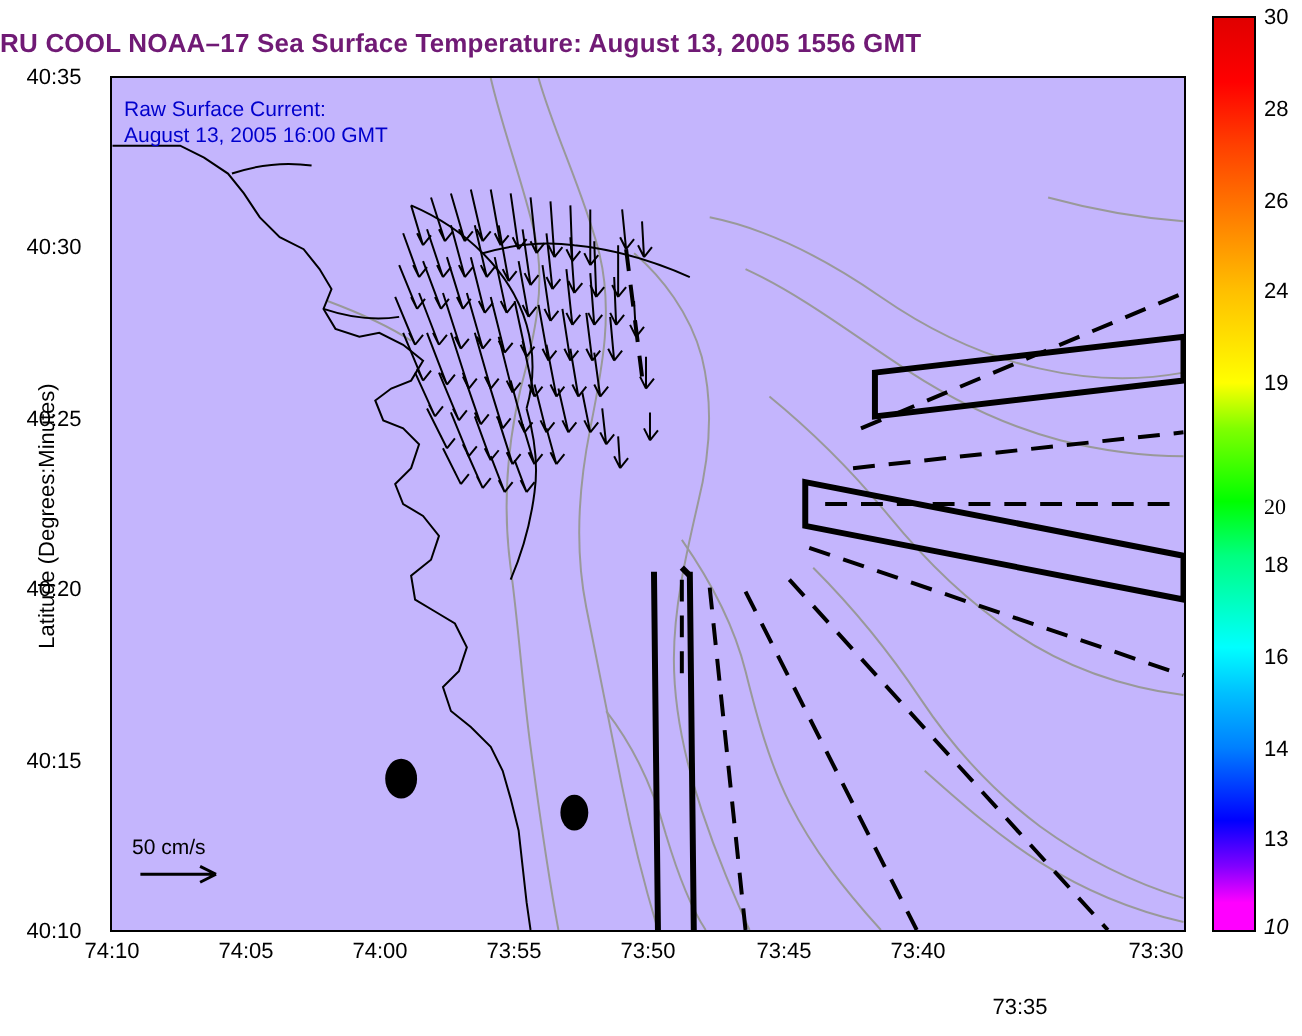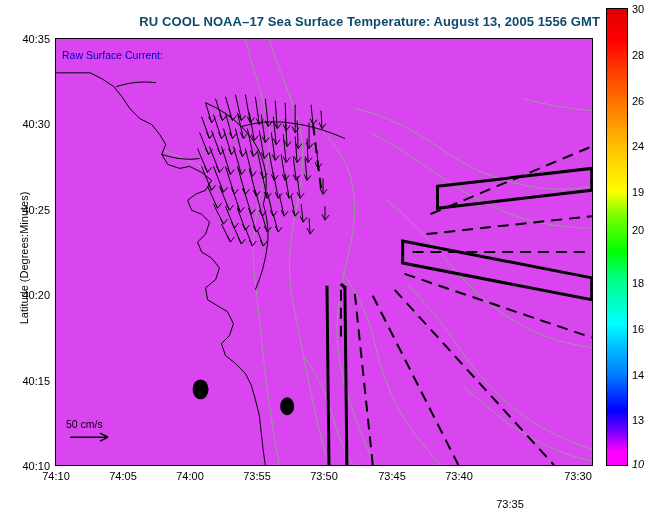--- a/index.html
+++ b/index.html
@@ -1,35 +1,35 @@
 <!DOCTYPE html>
 <html><head>
 <meta charset="utf-8">
 <style>
   html,body{margin:0;padding:0;background:#ffffff;}
   body{width:651px;height:518px;overflow:hidden;font-family:"Liberation Sans",sans-serif;}
   #root{position:relative;width:651px;height:518px;background:#ffffff;}
 
   .title{
-    position:absolute; left:0; top:14px; width:600px; text-align:right;
-    color:#0c4a6e; font-size:13px; font-weight:bold; letter-spacing:.1px;
+    position:absolute; left:0; top:14px; width:600px; text-align:left;
+    color:#701a75; font-size:13px; font-weight:bold; letter-spacing:.1px;
     font-family:"Liberation Sans",sans-serif;
   }
 
   
   .plot{
     position:absolute; left:55px; top:38px; width:538px; height:428px;
-    border:1px solid #000; background:#d946ef; box-sizing:border-box;
+    border:1px solid #000; background:#c4b5fd; box-sizing:border-box;
     overflow:hidden;
   }
   .plot-inner{position:absolute;left:0;top:0;width:100%;height:100%;}
 
   
   .ytick{
-    position:absolute; right:4px; text-align:right; font-size:11px; color:#000;
+    position:absolute; right:4px; text-align:center; font-size:11px; color:#000;
     width:46px; transform:translateY(-50%);
   }
   .xtick{
     position:absolute; top:470px; text-align:center; font-size:11px; color:#000;
     width:60px; transform:translateX(-50%);
   }
   .xlabel{
     position:absolute; left:55px; top:489px; width:538px; text-align:center;
     font-size:11px; color:#000;
   }
@@ -233,32 +233,33 @@
         </g>
       </g>
 
       <g stroke="#000000" stroke-width="1.5" fill="none">
         <path d="M14,400 L52,400 M52,400 l-8,-4 M52,400 l-8,4"></path>
       </g>
     </svg>
 
     <div class="annot" style="left:6px;top:10px;">
       <div>Raw Surface Current:</div>
+      <div>August 13, 2005 16:00 GMT</div>
     </div>
 
     <div class="scale-text" style="left:10px;top:379px;">50 cm/s</div>
   </div>
 
   <div class="cbar"></div>
 
   <div class="cbtick" style="top:9px;">30</div>
   <div class="cbtick" style="top:55px;">28</div>
   <div class="cbtick" style="top:101px;">26</div>
   <div class="cbtick" style="top:146px;">24</div>
   <div class="cbtick" style="top:192px;">19</div>
-  <div class="cbtick" style="top:230px;">20</div>
+  <div class="cbtick" style="top:254px;font-family:Liberation Serif, serif;">20</div>
   <div class="cbtick" style="top:283px;text-align:right;">18</div>
   <div class="cbtick" style="top:329px;">16</div>
   <div class="cbtick" style="top:375px;">14</div>
   <div class="cbtick" style="top:420px;">13</div>
   <div class="cbtick" style="top:464px;font-style:italic;">10</div>
 
 </div>
 
 </body></html>

